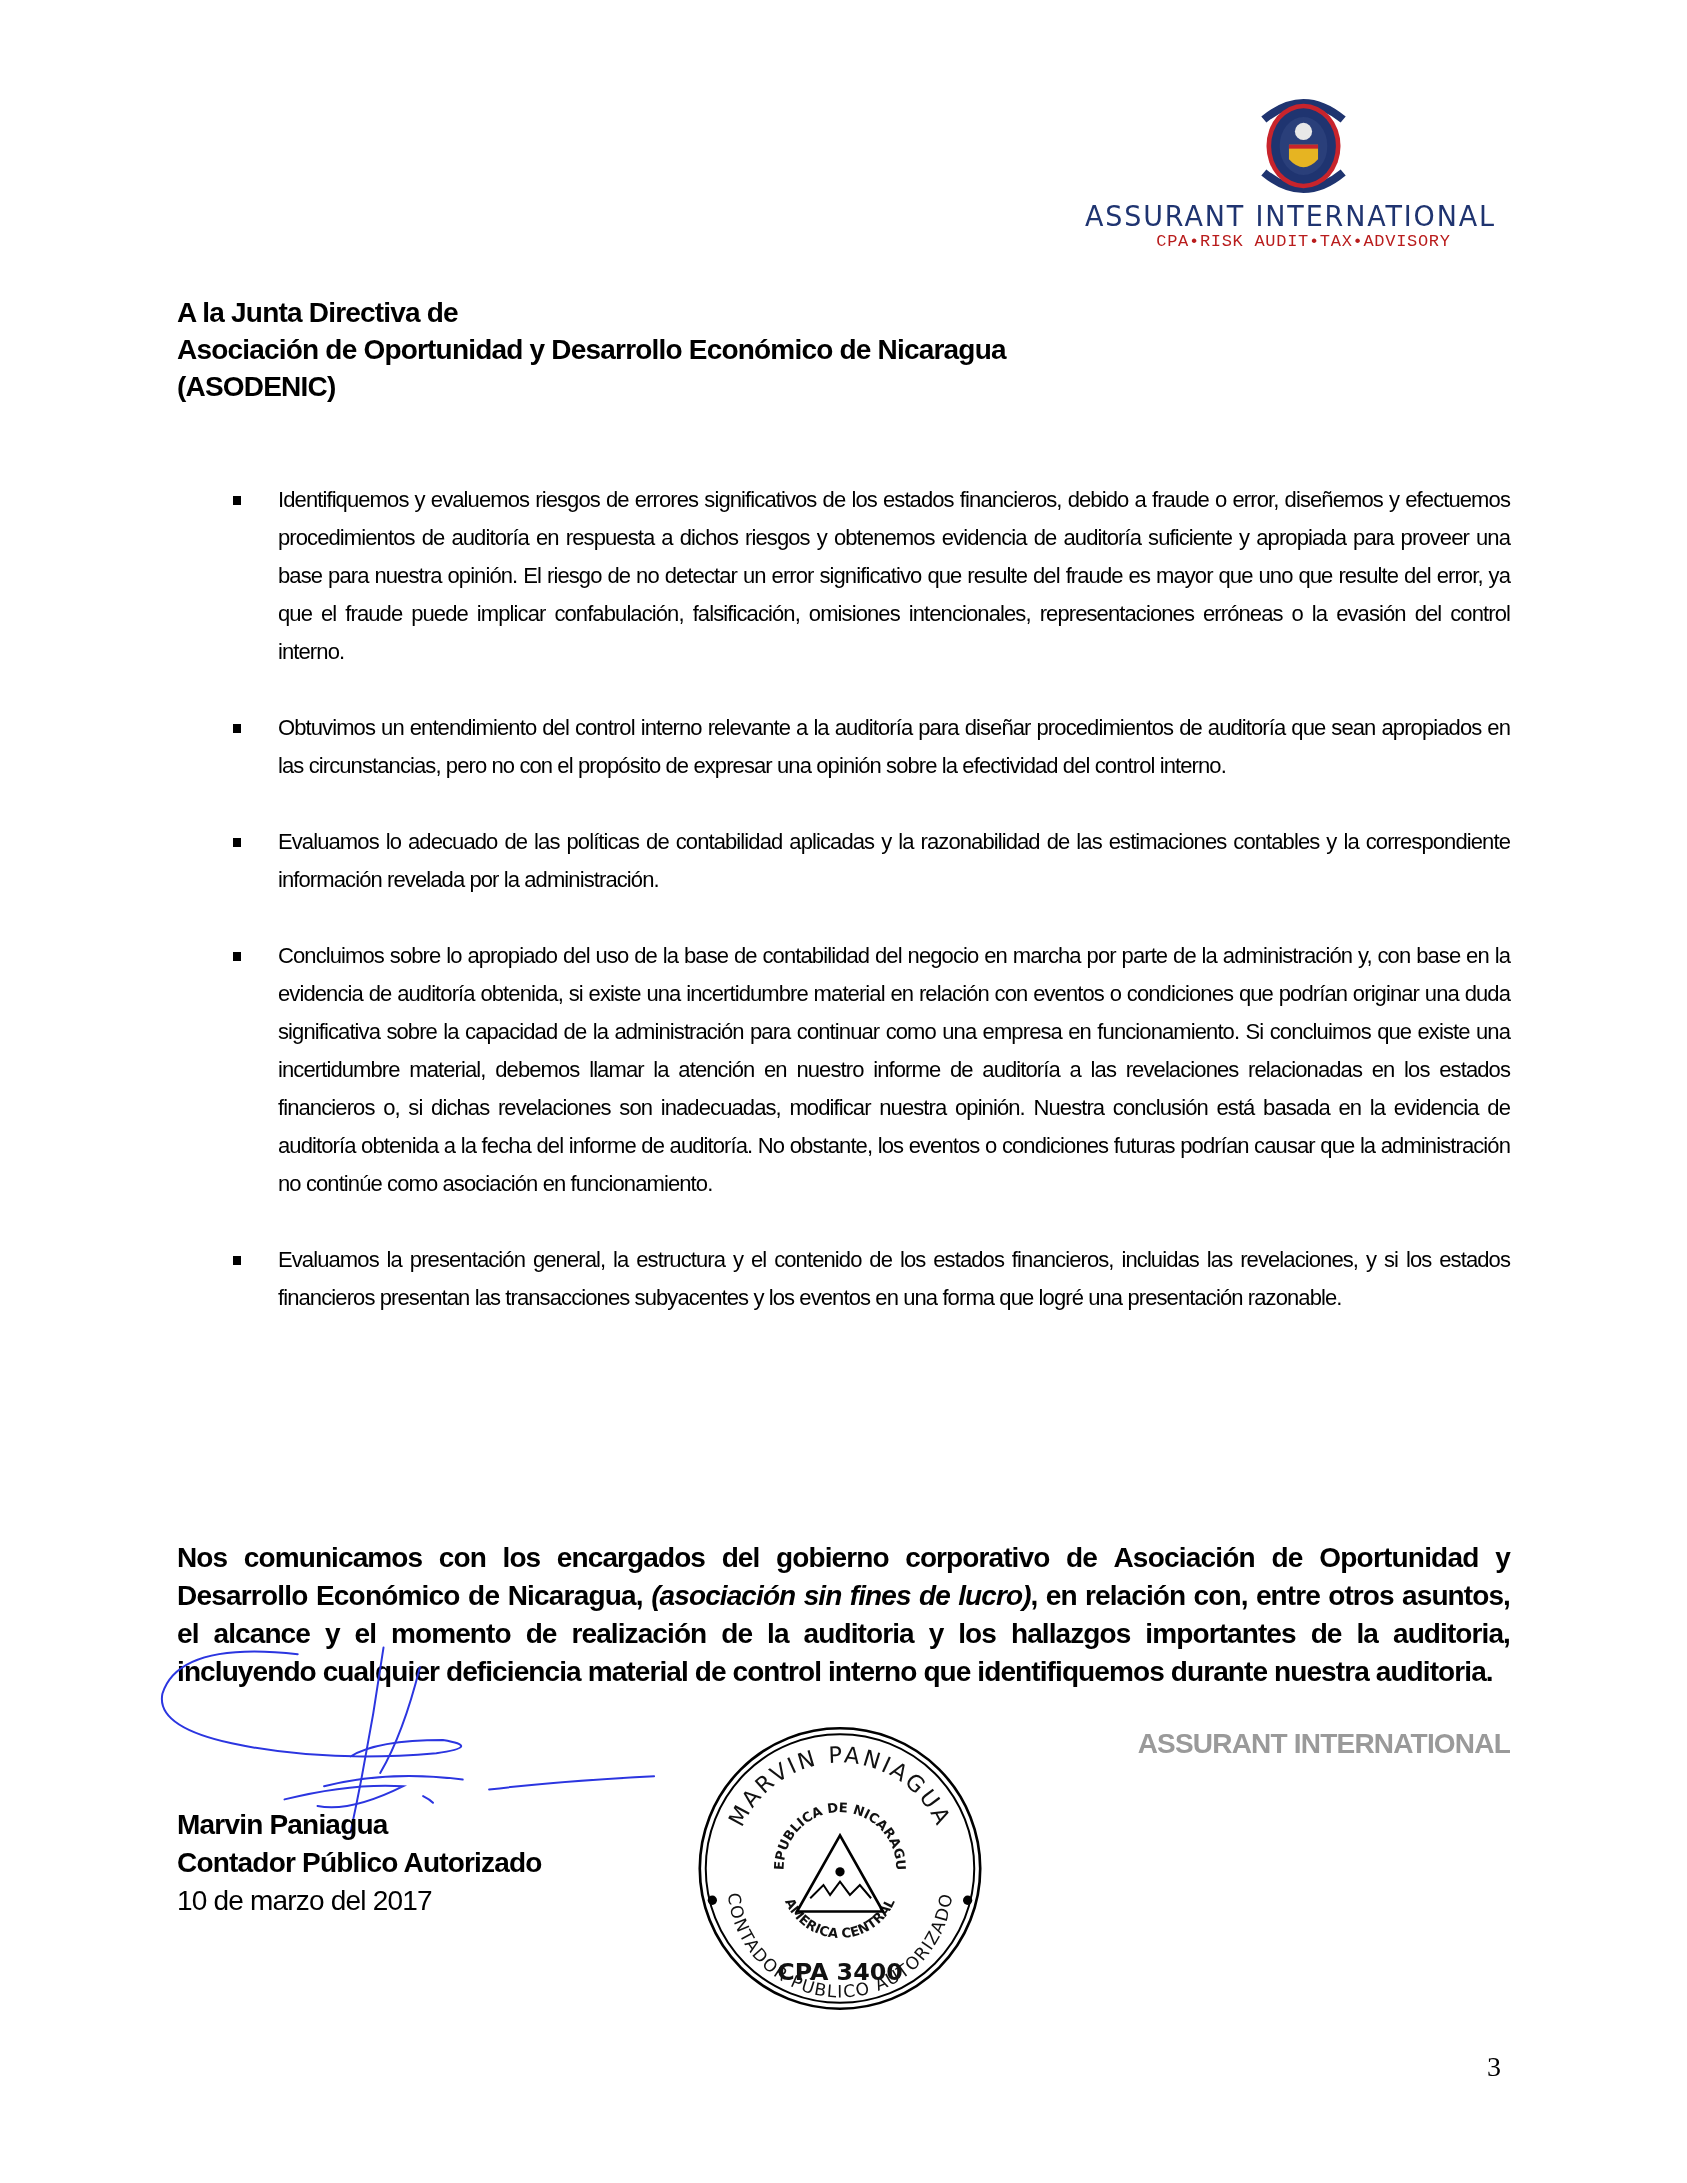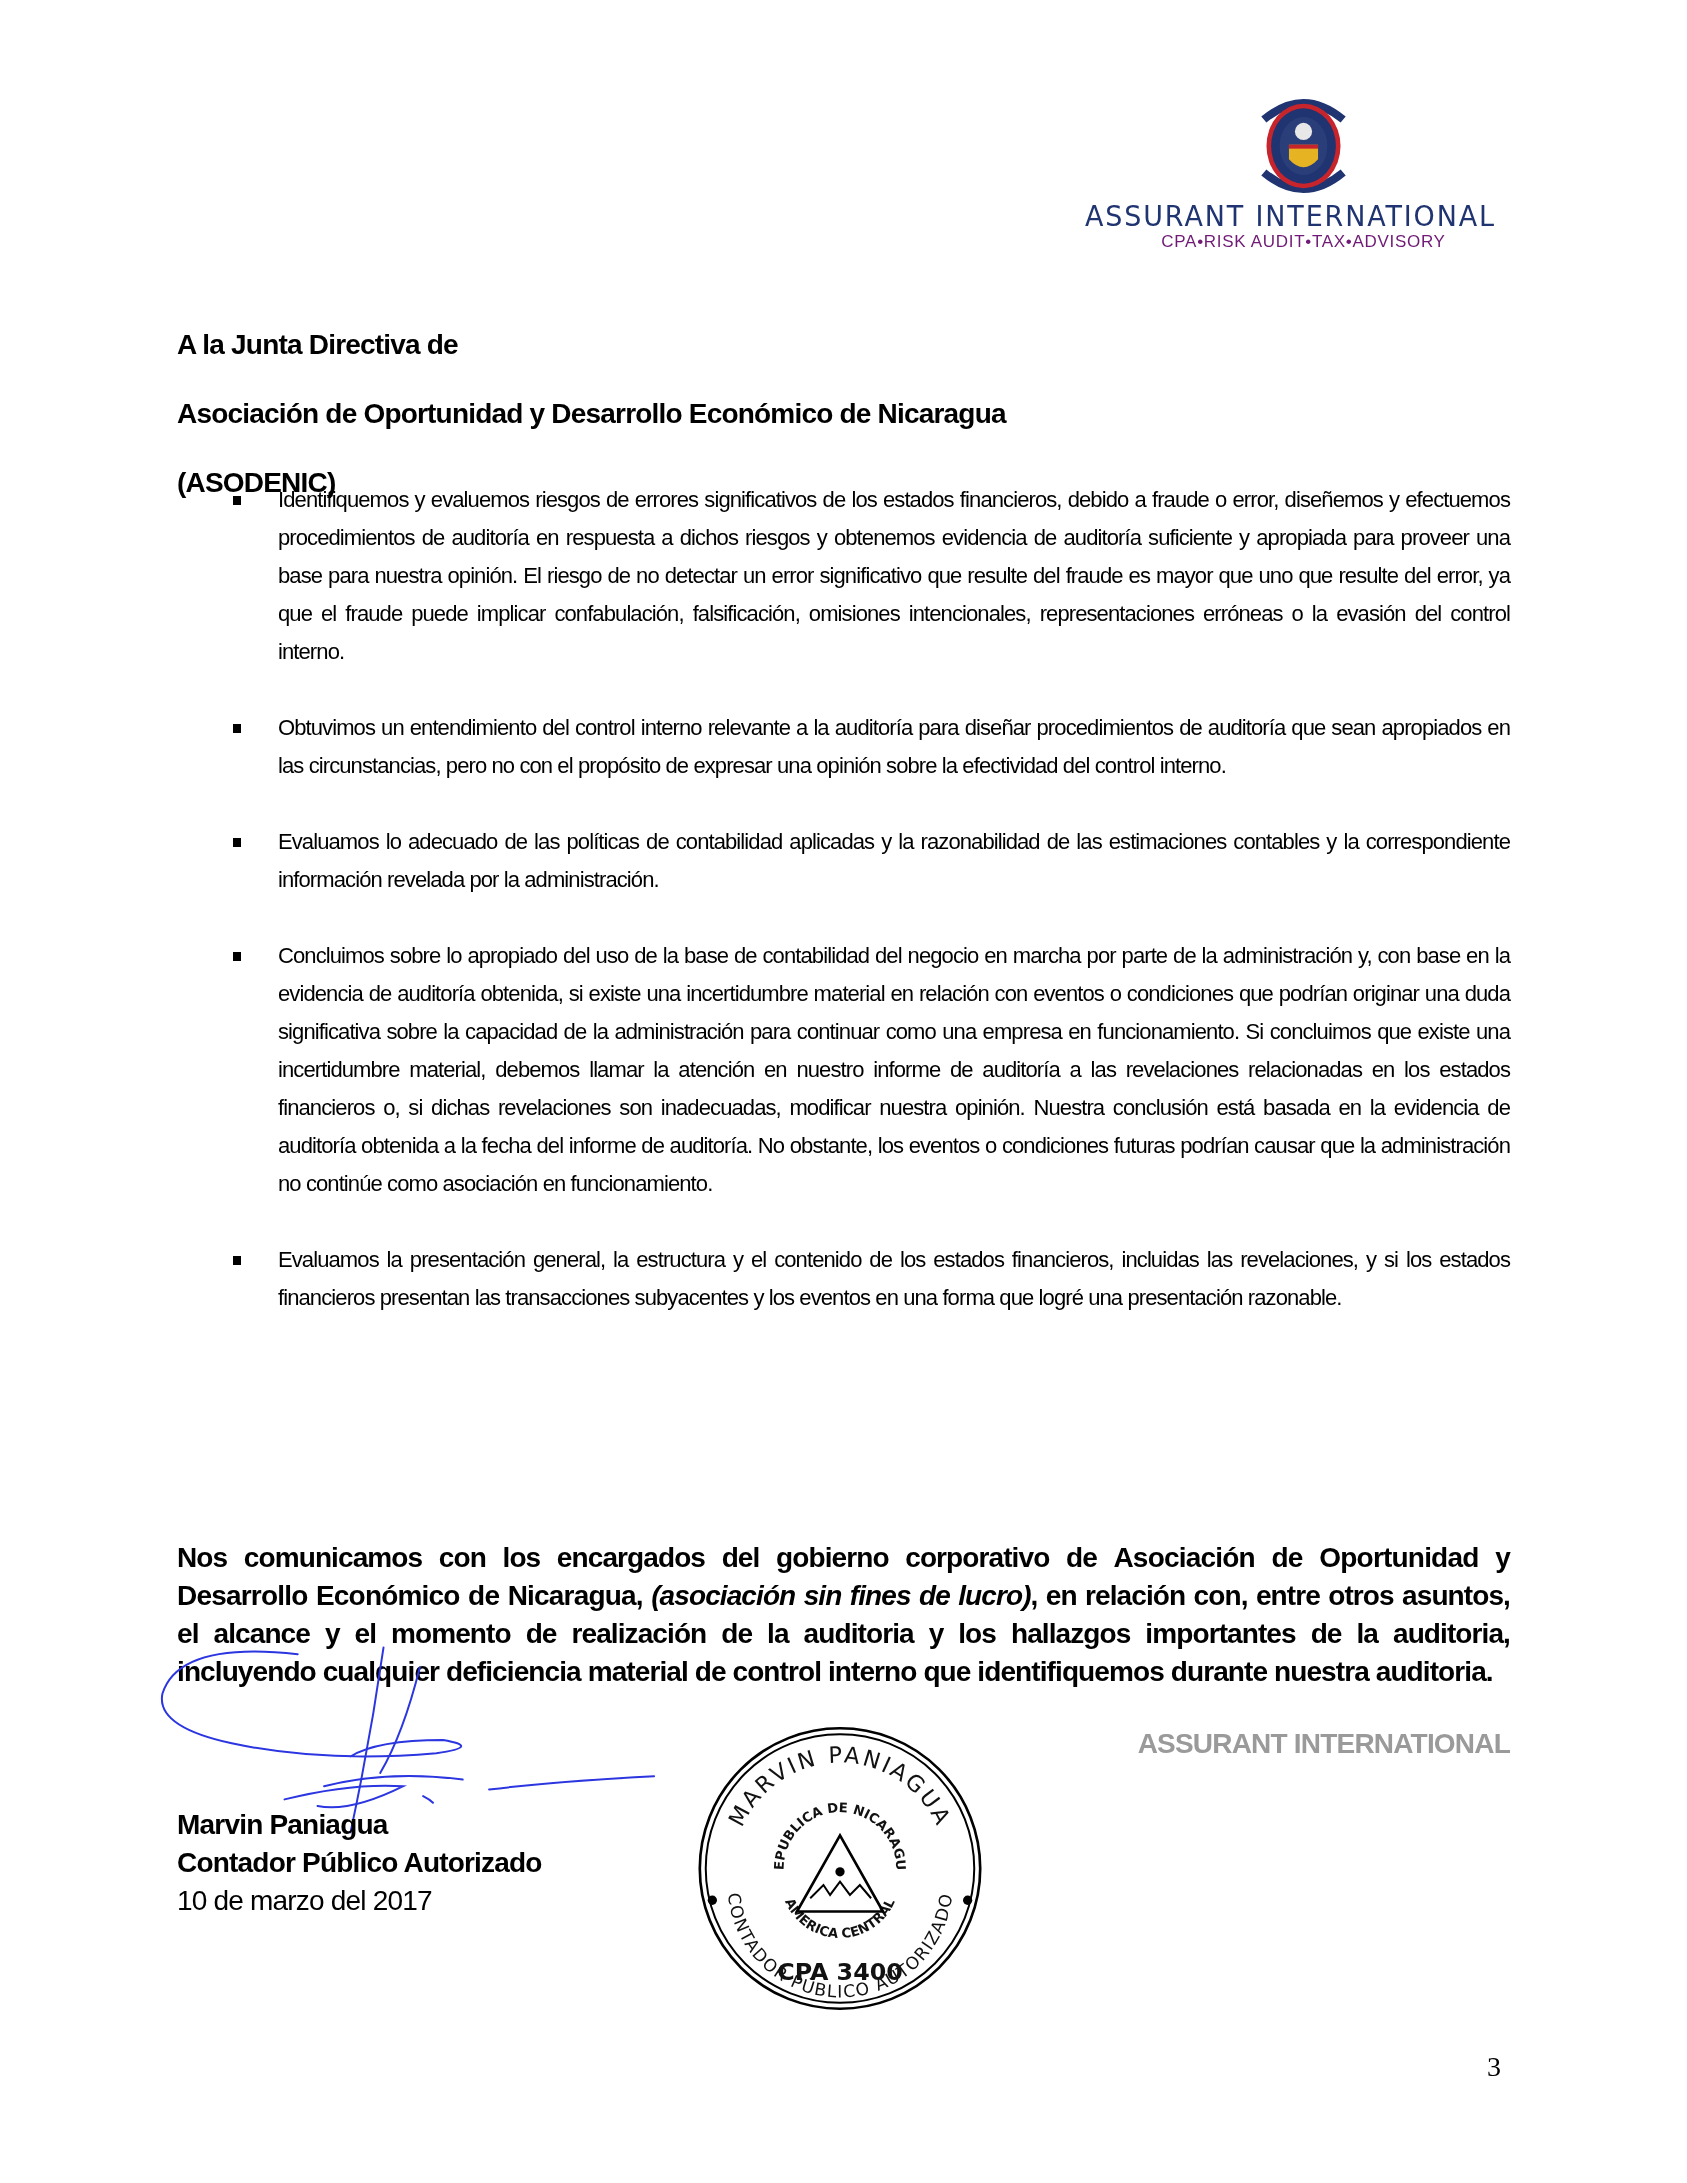--- a/index.html
+++ b/index.html
@@ -5,26 +5,26 @@
   html, body { margin: 0; padding: 0; background: #ffffff; }
   body { width: 1687px; height: 2183px; position: relative; overflow: hidden;
          font-family: "Liberation Sans", sans-serif; color: #000; }
 
   .logo { position: absolute; left: 1085px; top: 93px; width: 437px; height: 159px; }
   .logo-emblem { position: absolute; left: 159px; top: 0; width: 119px; height: 106px; }
   .logo-name { position: absolute; left: 0; top: 106px; width: 437px; text-align: center;
                font-family: "DejaVu Sans", sans-serif; font-size: 29px; letter-spacing: 2px;
                color: #1f3470; white-space: nowrap; transform: scaleX(0.93); transform-origin: left; }
   .logo-tag { position: absolute; left: 0; top: 139px; width: 437px; text-align: center;
-              font-family: Liberation Sans, sans-serif; font-size: 17px; letter-spacing: 0.7px;
-              color: #701a75; white-space: nowrap; }
+              font-family: Liberation Mono, monospace; font-size: 17px; letter-spacing: 0.7px;
+              color: #b91c1c; white-space: nowrap; }
 
   .address { position: absolute; left: 177px; top: 294px; font-weight: bold;
              font-size: 28px; line-height: 37px; letter-spacing: -0.8px; }
-  .address div { white-space: nowrap; margin-top: 32px; }
+  .address div { white-space: nowrap; }
 
   .bullets { position: absolute; left: 177px; top: 481px; width: 1333px; }
   .bullet { position: relative; padding-left: 101px; margin-bottom: 38px;
             font-size: 22px; line-height: 38px; letter-spacing: -0.9px; text-align: justify; }
   .bullet .marker { position: absolute; left: 56px; top: 14.6px; width: 8px; height: 9.3px; background: #000; }
 
   .closing { position: absolute; left: 177px; top: 1539px; width: 1333px; font-size: 28px;
              line-height: 38px; letter-spacing: -0.9px; text-align: justify; font-weight: bold; }
   .closing b { letter-spacing: -0.8px; }
 

